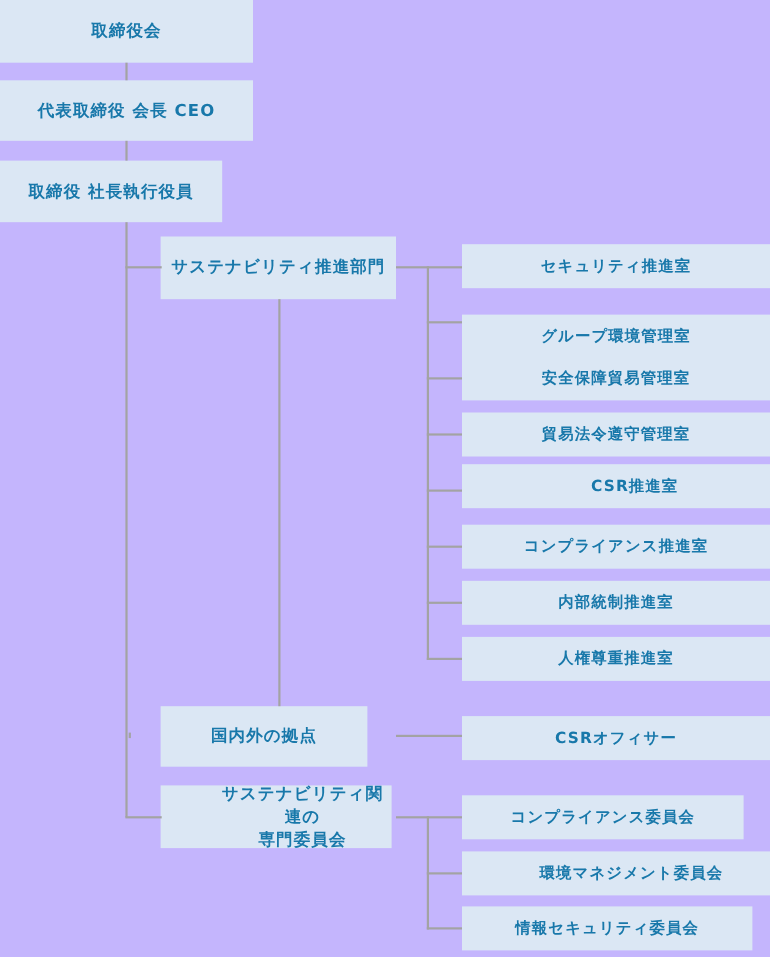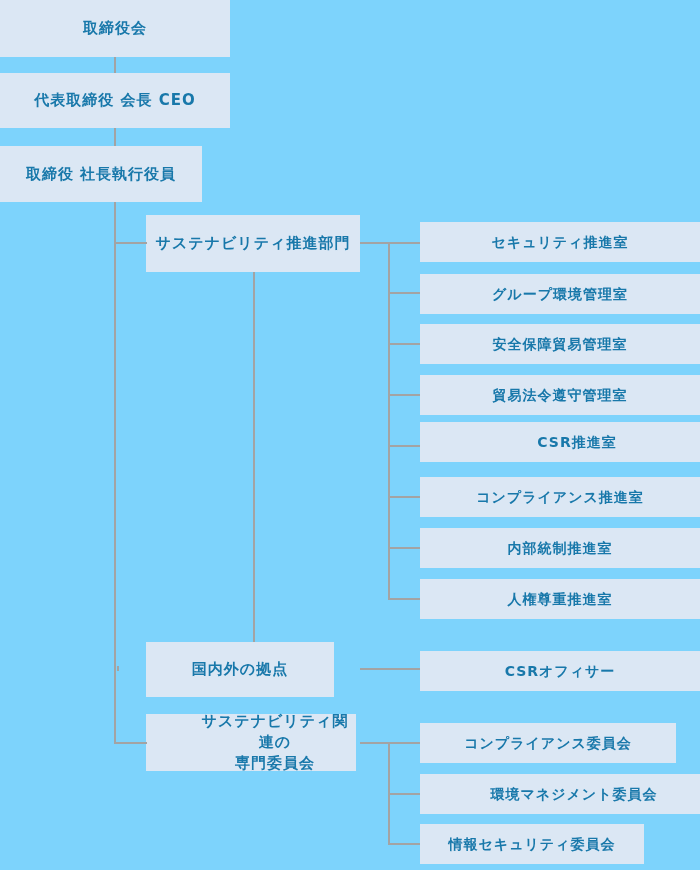--- a/index.html
+++ b/index.html
@@ -1,20 +1,20 @@
 <!DOCTYPE html>
 <html><head>
 <meta charset="utf-8">
 <style>
   html, body { margin: 0; padding: 0; background: #ffffff; }
   .stage {
     position: relative;
     width: 700px;
     height: 870px;
-    background: #7dd3fc;
+    background: #c4b5fd;
     font-family: "DejaVu Sans", sans-serif;
     overflow: hidden;
   }
   .box {
     position: absolute;
     background: #dbe7f4;
     color: #1878aa;
     font-weight: bold;
     display: flex;
     flex-direction: column;
@@ -54,21 +54,21 @@
     <span>国内外の拠点</span>
   </div>
   <div class="box" style="left:146px; top:714px; width:210px; height:57px;padding-left:48px;">
     <span>サステナビリティ関連の</span>
     <span>専門委員会</span>
   </div>
 
   <div class="box small" style="left:420px; top:222px; width:280px; height:40px;">
     <span>セキュリティ推進室</span>
   </div>
-  <div class="box small" style="left:420px; top:274px; width:280px; height:40px;">
+  <div class="box small" style="left:420px; top:286px; width:280px; height:40px;">
     <span>グループ環境管理室</span>
   </div>
   <div class="box small" style="left:420px; top:324px; width:280px; height:40px;">
     <span>安全保障貿易管理室</span>
   </div>
   <div class="box small" style="left:420px; top:375px; width:280px; height:40px;">
     <span>貿易法令遵守管理室</span>
   </div>
   <div class="box small" style="left:420px; top:422px; width:280px; height:40px;padding-left:34px;">
     <span>CSR推進室</span>
@@ -86,21 +86,21 @@
   <div class="box small" style="left:420px; top:651px; width:280px; height:40px;">
     <span>CSRオフィサー</span>
   </div>
 
   <div class="box small" style="left:420px; top:723px; width:256px; height:40px;">
     <span>コンプライアンス委員会</span>
   </div>
   <div class="box small" style="left:420px; top:774px; width:308px; height:40px;">
     <span>環境マネジメント委員会</span>
   </div>
-  <div class="box small" style="left:420px; top:824px; width:224px; height:40px;">
+  <div class="box small" style="left:420px; top:824px; width:264px; height:40px;">
     <span>情報セキュリティ委員会</span>
   </div>
 
   <div class="line" style="left:114px; top:57px;  width:2px;  height:16px;"></div>
   <div class="line" style="left:114px; top:128px; width:2px;  height:18px;"></div>
   <div class="line" style="left:114px; top:202px; width:2px;  height:541px;"></div>
   <div class="line" style="left:114px; top:242px; width:33px; height:2px;"></div>
   <div class="line" style="left:114px; top:742px; width:33px; height:2px;"></div>
 
   <div class="line" style="left:360px; top:242px; width:60px; height:2px;"></div>

